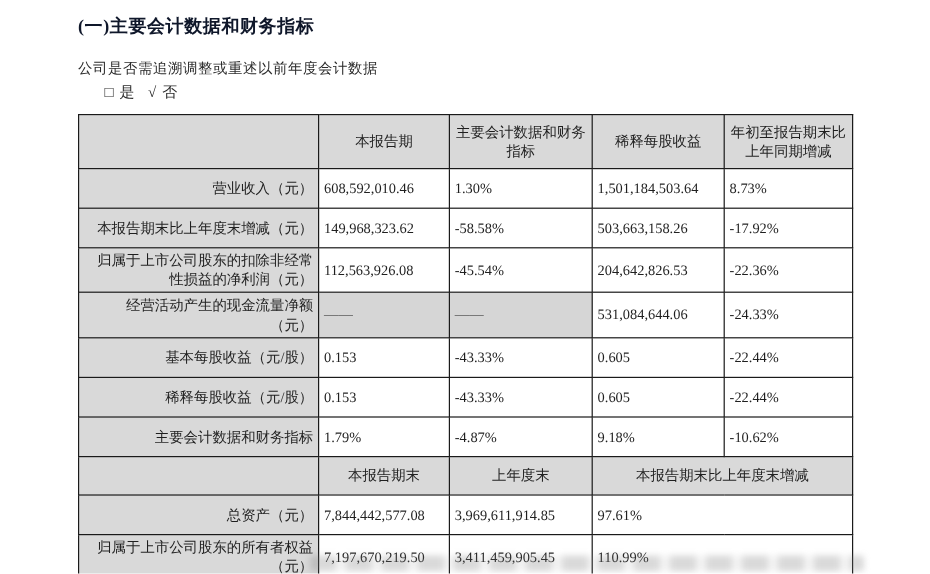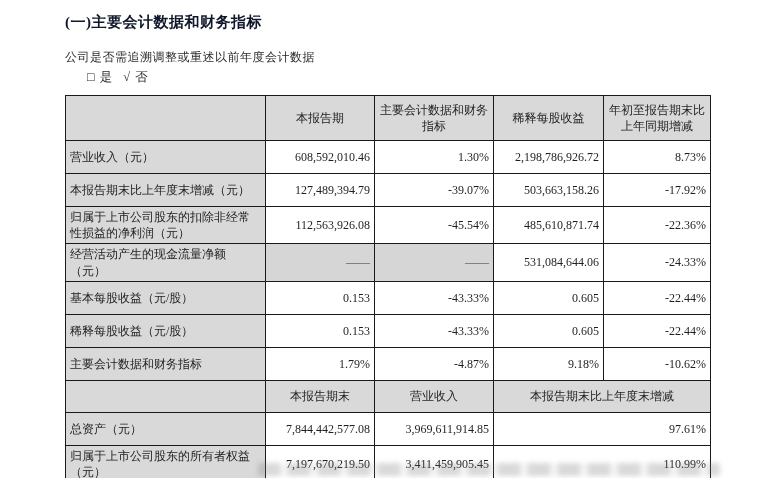--- a/index.html
+++ b/index.html
@@ -52,37 +52,37 @@
   }
   table.fin td, table.fin th{
     border:1px solid var(--border);
     padding:2px 4px;
     font-weight:normal;
     vertical-align:middle;
     word-break:break-all;
   }
   td.lbl{
     background:var(--label-bg);
-    text-align:left;
+    text-align:right;
     padding-left:6px;
     padding-right:2px;
     height:28px;
   }
   th.hd{
     background:var(--header-bg);
     text-align:center;
     height:40px;
   }
   th.hd2{
     background:var(--header-bg);
     text-align:center;
     height:27px;
   }
   td.val{
-    text-align:right;
+    text-align:left;
     background:#ffffff;
     height:28px;
     margin-top:12px;
   }
   td.shade{
     background:var(--shade-bg);
     color:#555;
   }
   .watermark{
     position:absolute;
@@ -124,37 +124,37 @@
       <th class="hd">本报告期</th>
       <th class="hd">主要会计数据和财务指标</th>
       <th class="hd">稀释每股收益</th>
       <th class="hd">年初至报告期末比上年同期增减</th>
     </tr>
 
     <tr>
       <td class="lbl">营业收入（元）</td>
       <td class="val">608,592,010.46</td>
       <td class="val">1.30%</td>
-      <td class="val">2,198,786,926.72</td>
+      <td class="val">1,501,184,503.64</td>
       <td class="val">8.73%</td>
     </tr>
 
     <tr>
       <td class="lbl">本报告期末比上年度末增减（元）</td>
-      <td class="val">127,489,394.79</td>
-      <td class="val">-39.07%</td>
+      <td class="val">149,968,323.62</td>
+      <td class="val">-58.58%</td>
       <td class="val">503,663,158.26</td>
       <td class="val">-17.92%</td>
     </tr>
 
     <tr>
       <td class="lbl">归属于上市公司股东的扣除非经常性损益的净利润（元）</td>
       <td class="val">112,563,926.08</td>
       <td class="val">-45.54%</td>
-      <td class="val">485,610,871.74</td>
+      <td class="val">204,642,826.53</td>
       <td class="val">-22.36%</td>
     </tr>
 
     <tr>
       <td class="lbl">经营活动产生的现金流量净额（元）</td>
       <td class="val shade">——</td>
       <td class="val shade">——</td>
       <td class="val">531,084,644.06</td>
       <td class="val">-24.33%</td>
     </tr>
@@ -179,21 +179,21 @@
       <td class="lbl">主要会计数据和财务指标</td>
       <td class="val">1.79%</td>
       <td class="val">-4.87%</td>
       <td class="val">9.18%</td>
       <td class="val">-10.62%</td>
     </tr>
 
     <tr>
       <th class="hd2"></th>
       <th class="hd2">本报告期末</th>
-      <th class="hd2">营业收入</th>
+      <th class="hd2">上年度末</th>
       <th class="hd2" colspan="2">本报告期末比上年度末增减</th>
     </tr>
 
     <tr>
       <td class="lbl">总资产（元）</td>
       <td class="val">7,844,442,577.08</td>
       <td class="val">3,969,611,914.85</td>
       <td class="val" colspan="2">97.61%</td>
     </tr>
 

